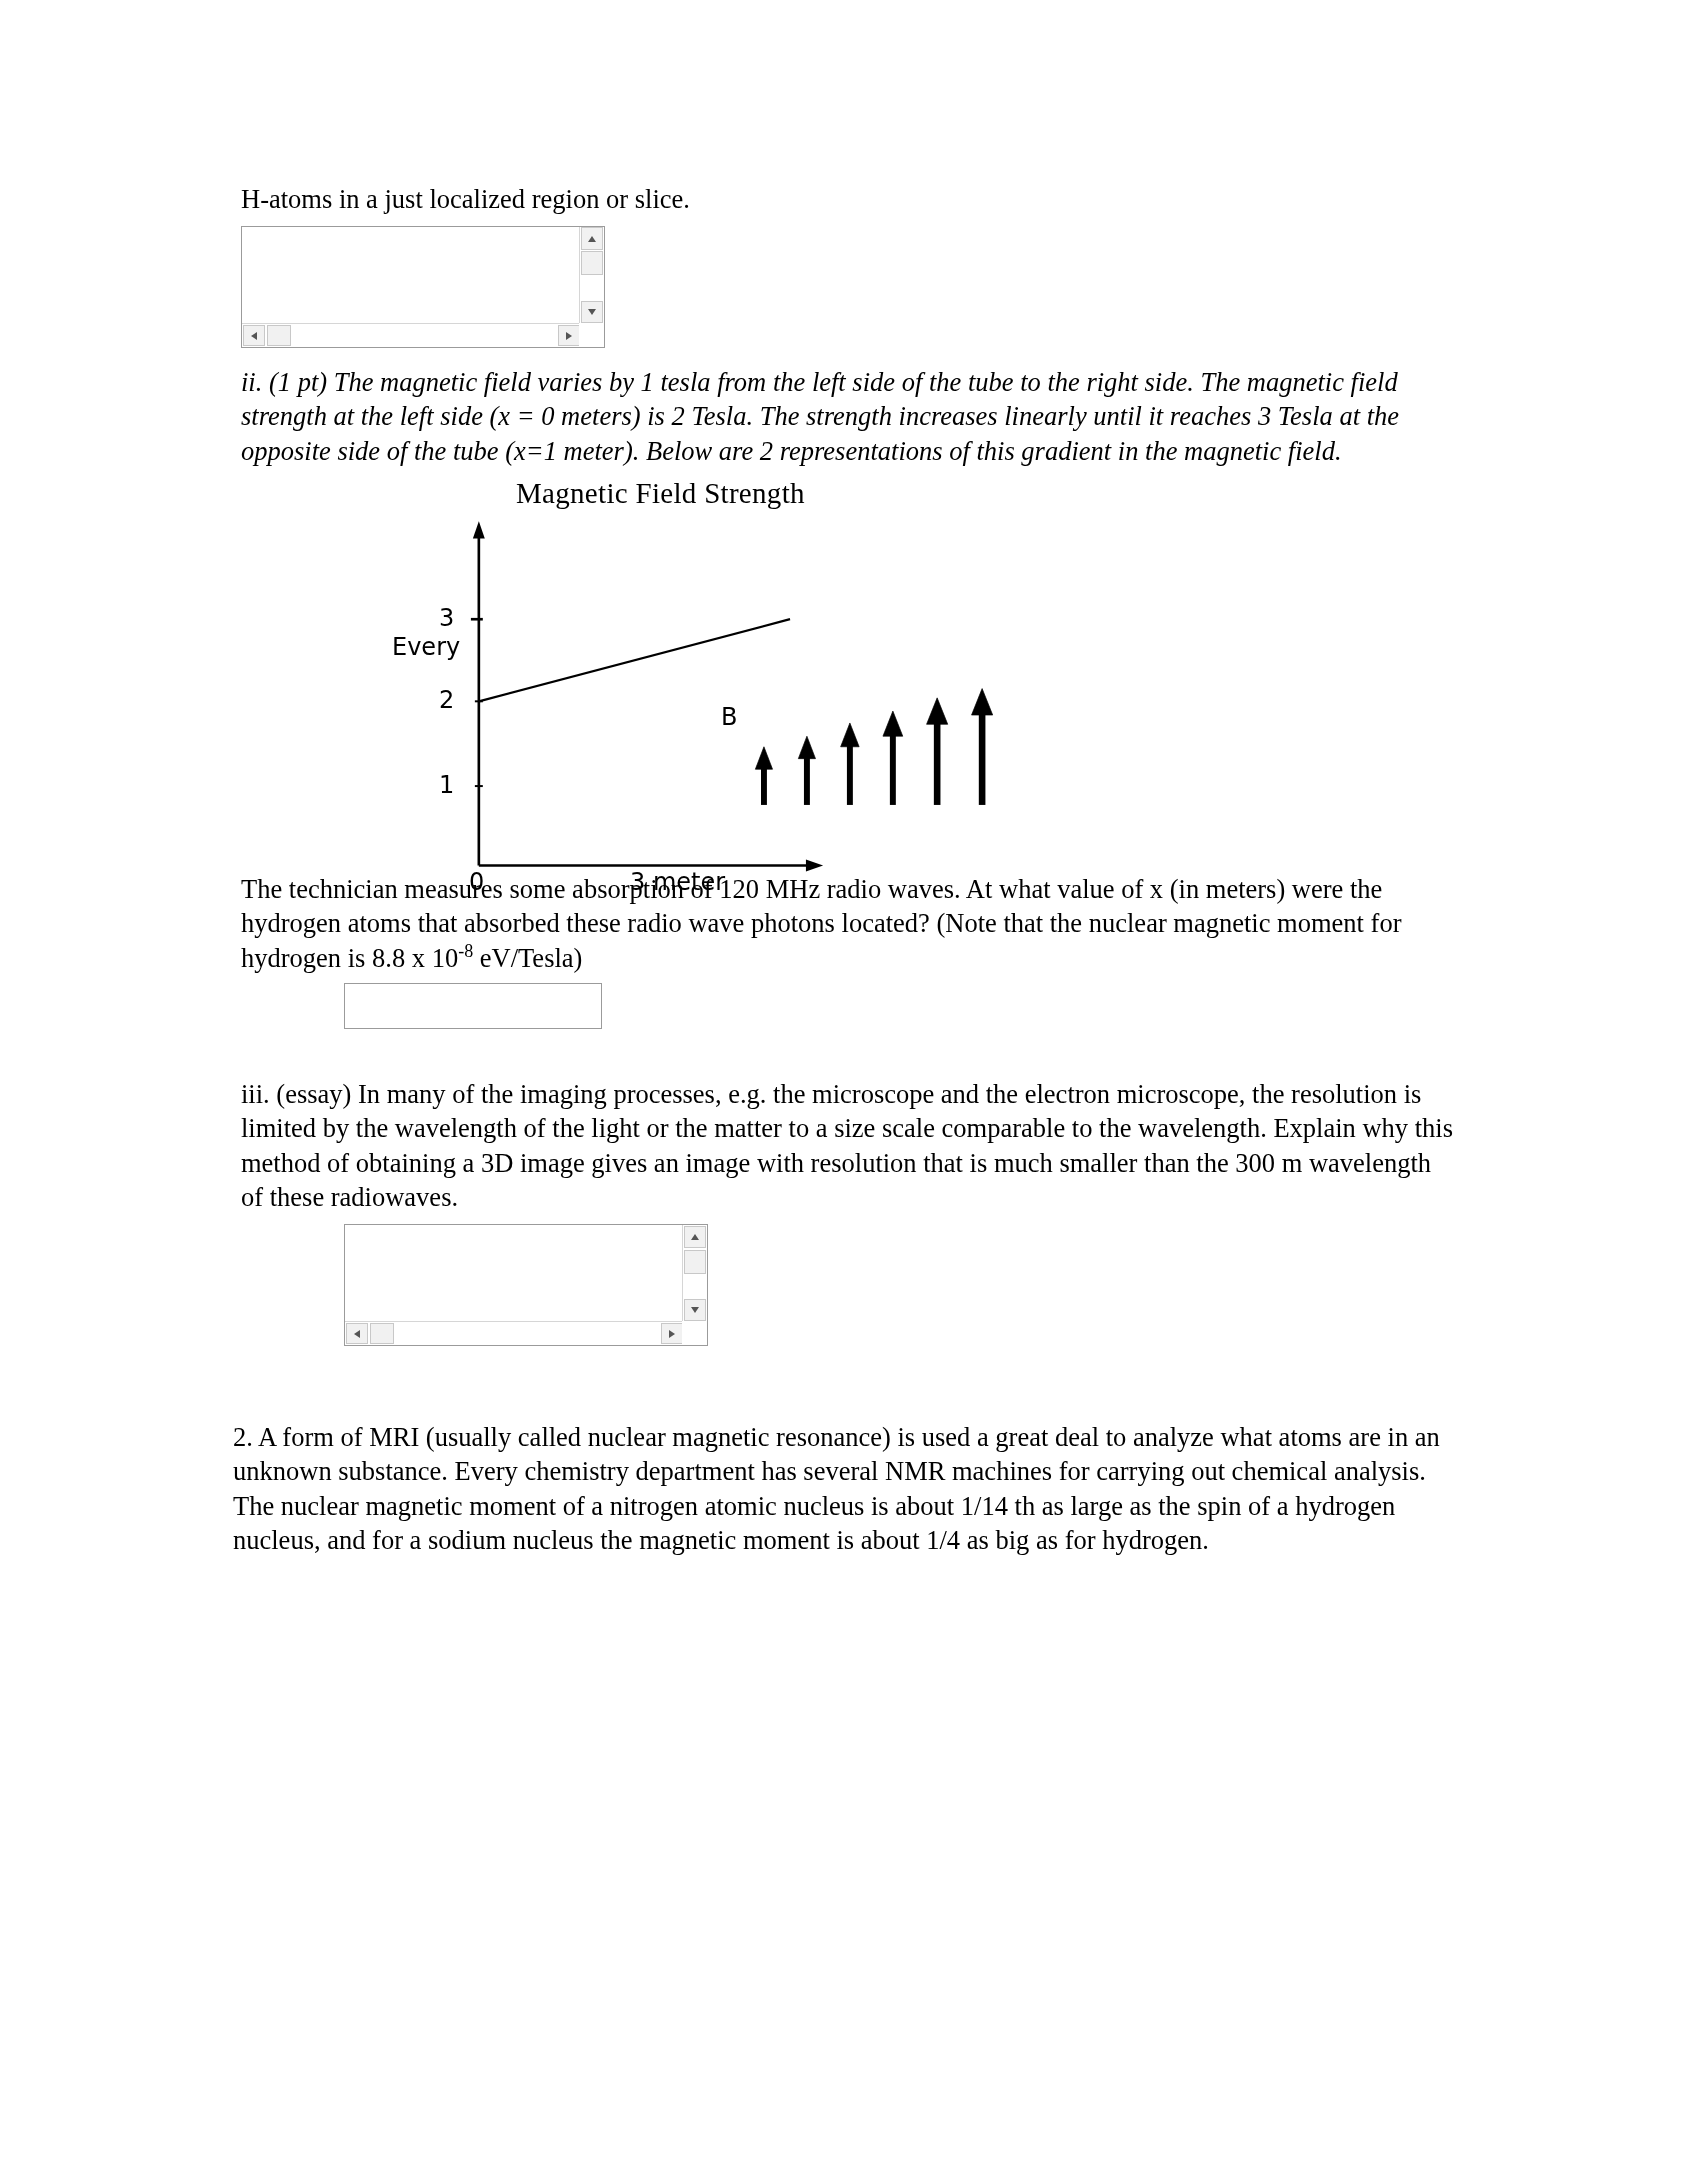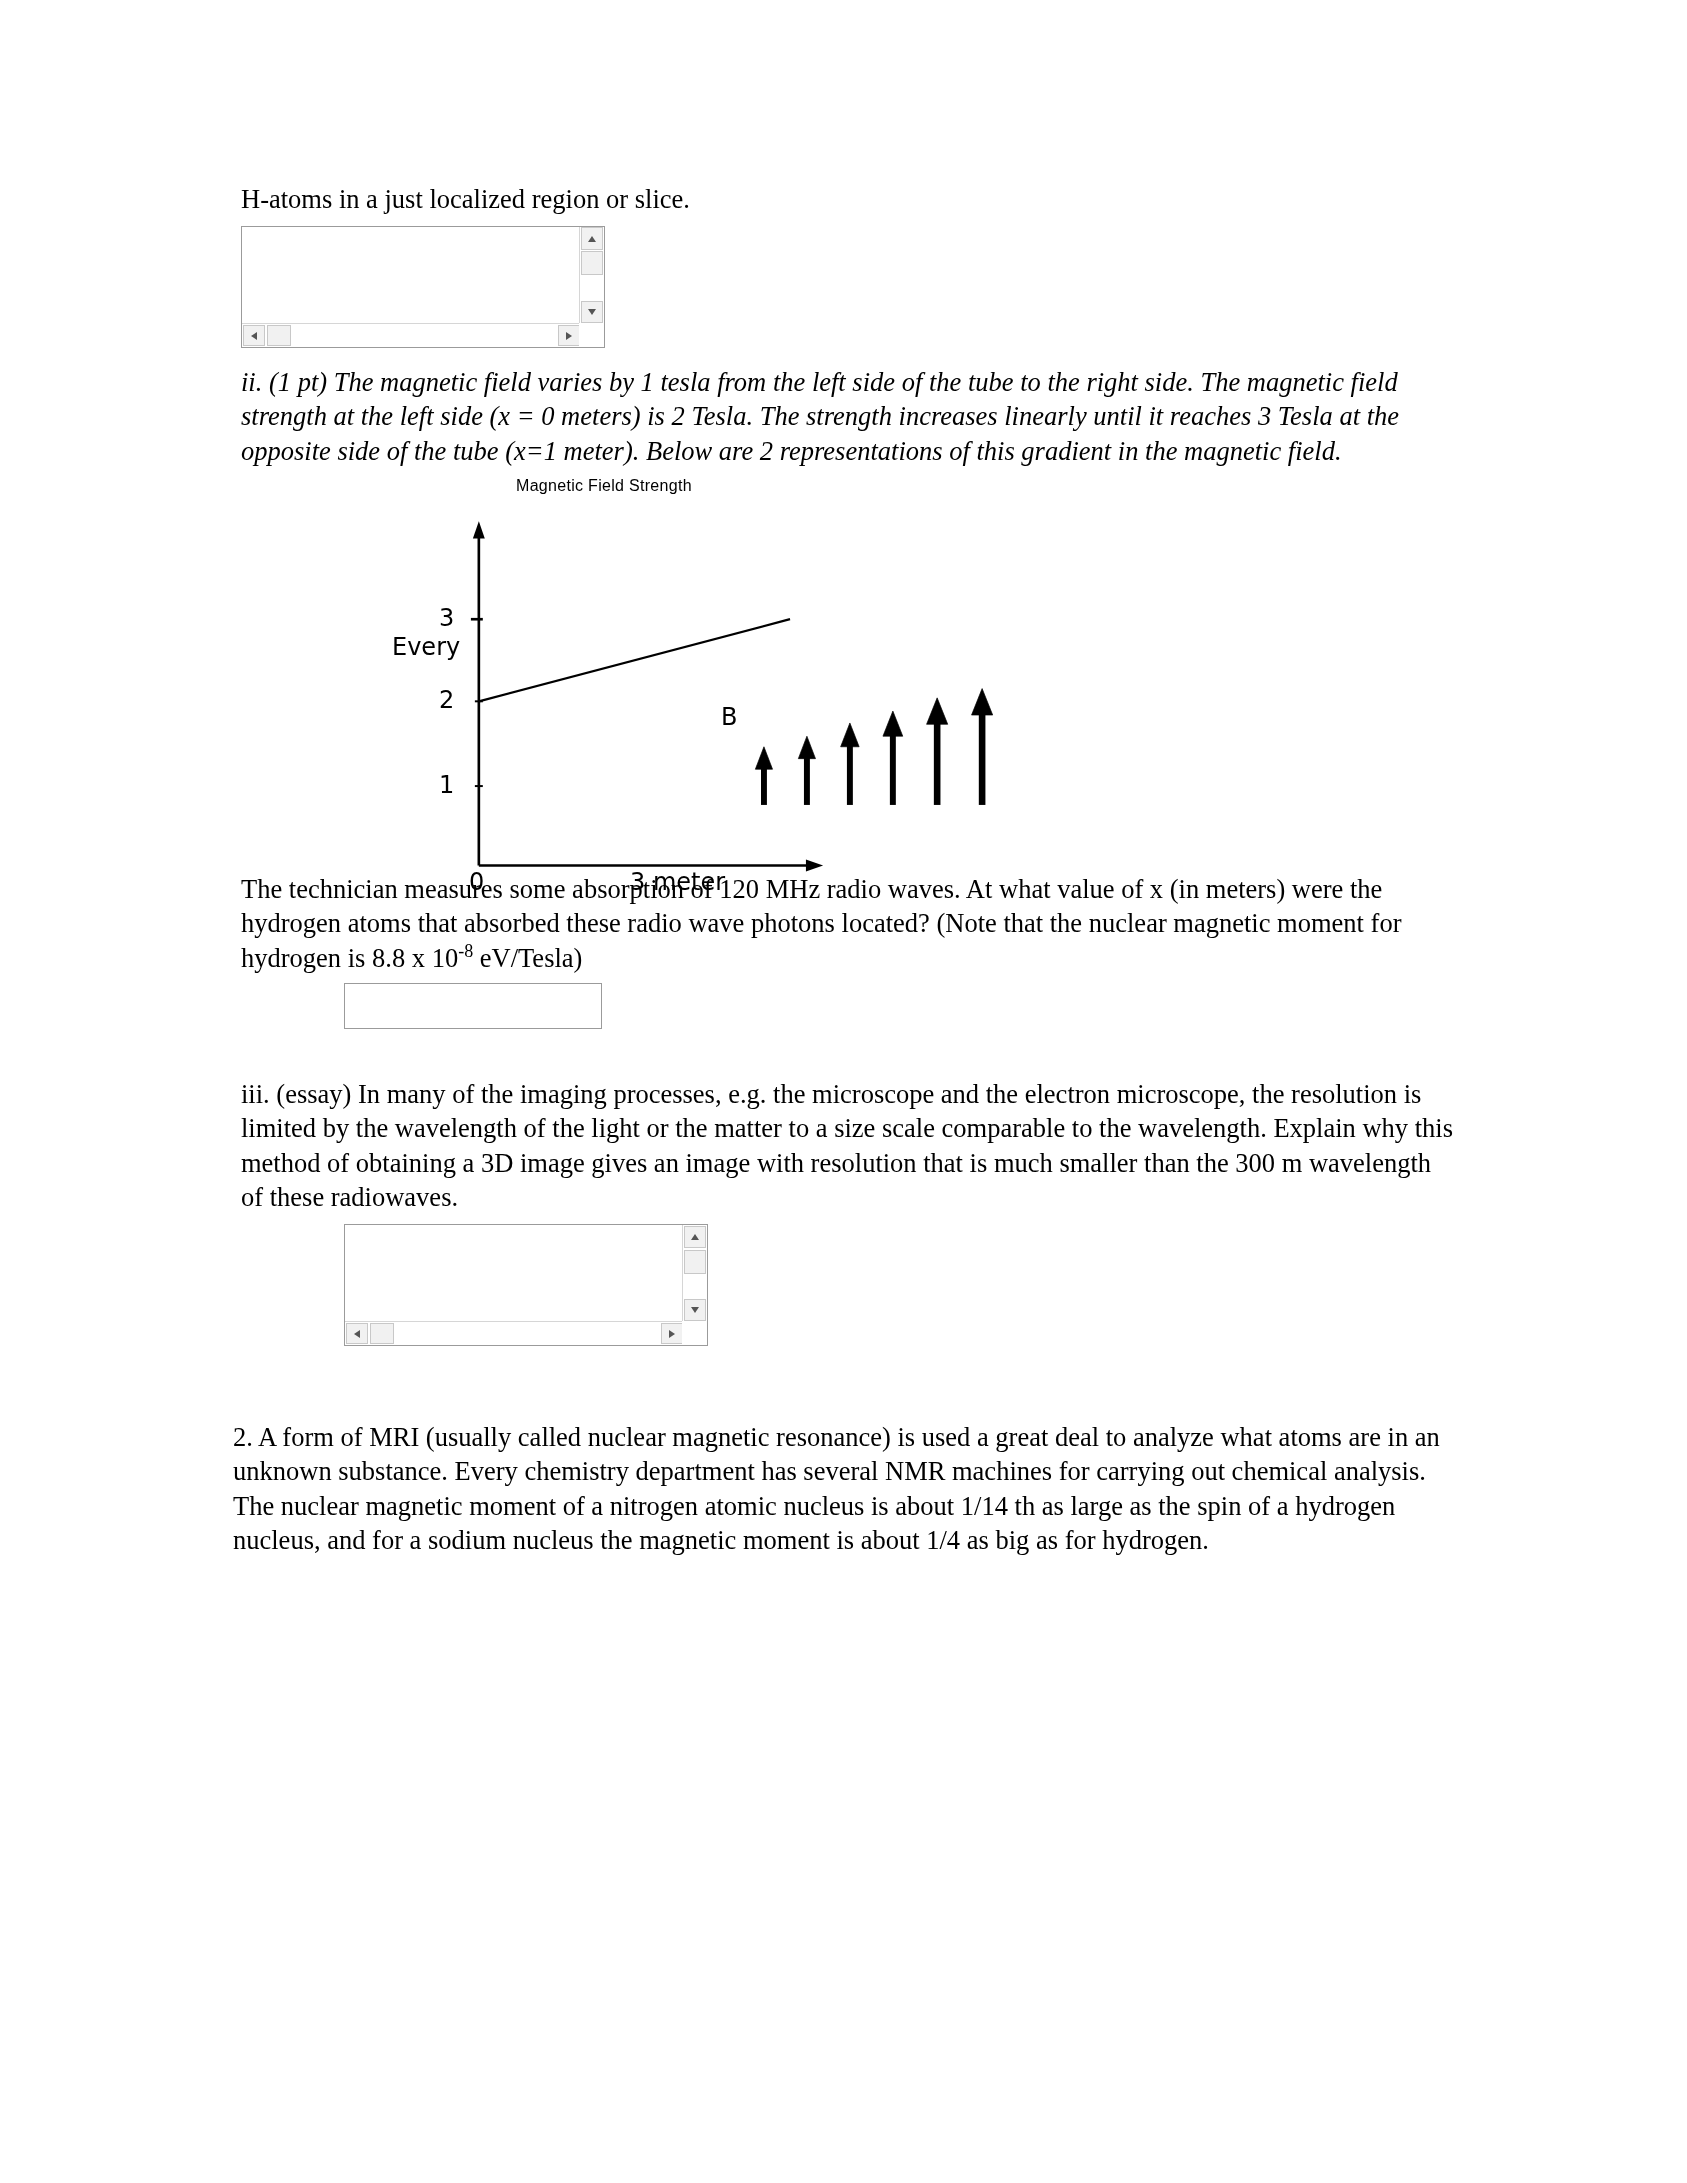--- a/index.html
+++ b/index.html
@@ -134,22 +134,22 @@
   }
 
   
   .figure {
     position: relative;
     width: 1217px;
     height: 397px;
   }
   .fig-title {
     position: absolute;
-    font-family: Liberation Sans, sans-serif;
-    font-size: 16px;
+    font-family: Liberation Serif, serif;
+    font-size: 29px;
     letter-spacing: 0.3px;
   }
   .axis-label {
     position: absolute;
     font-family: "DejaVu Sans", sans-serif;
     font-size: 24px;
   }
 </style>
 </head>
 <body>

